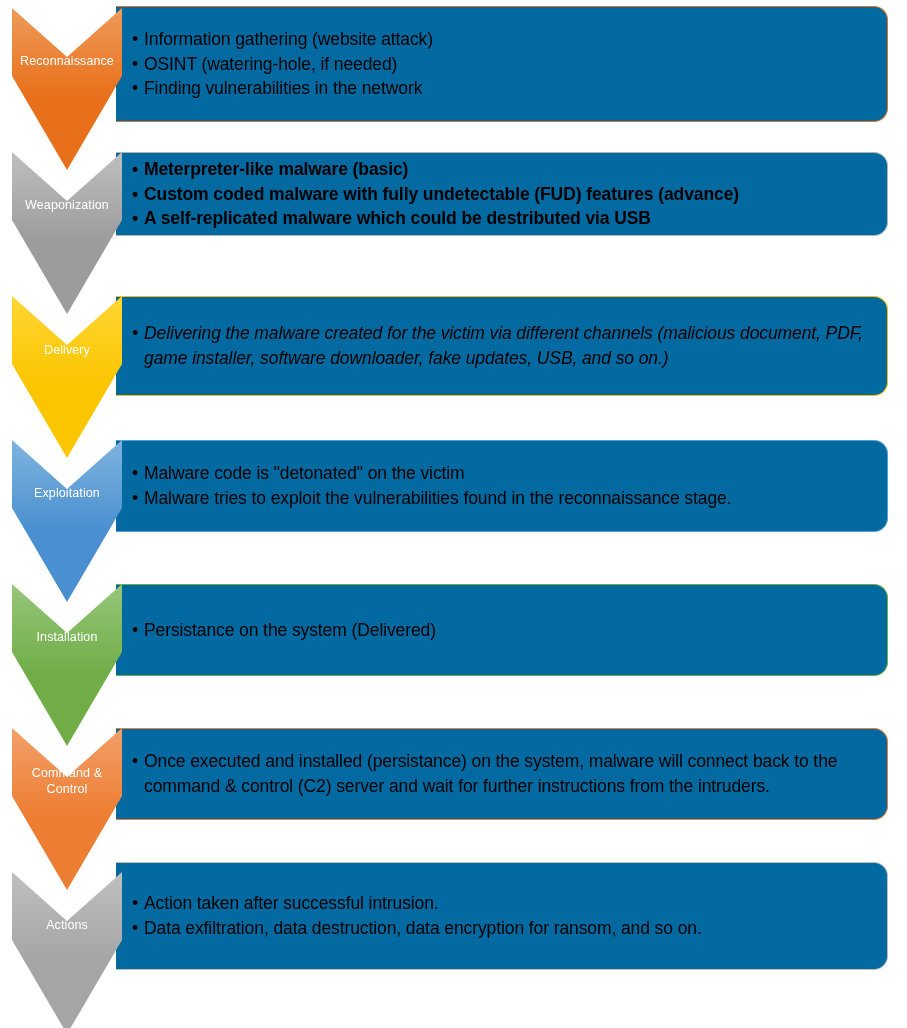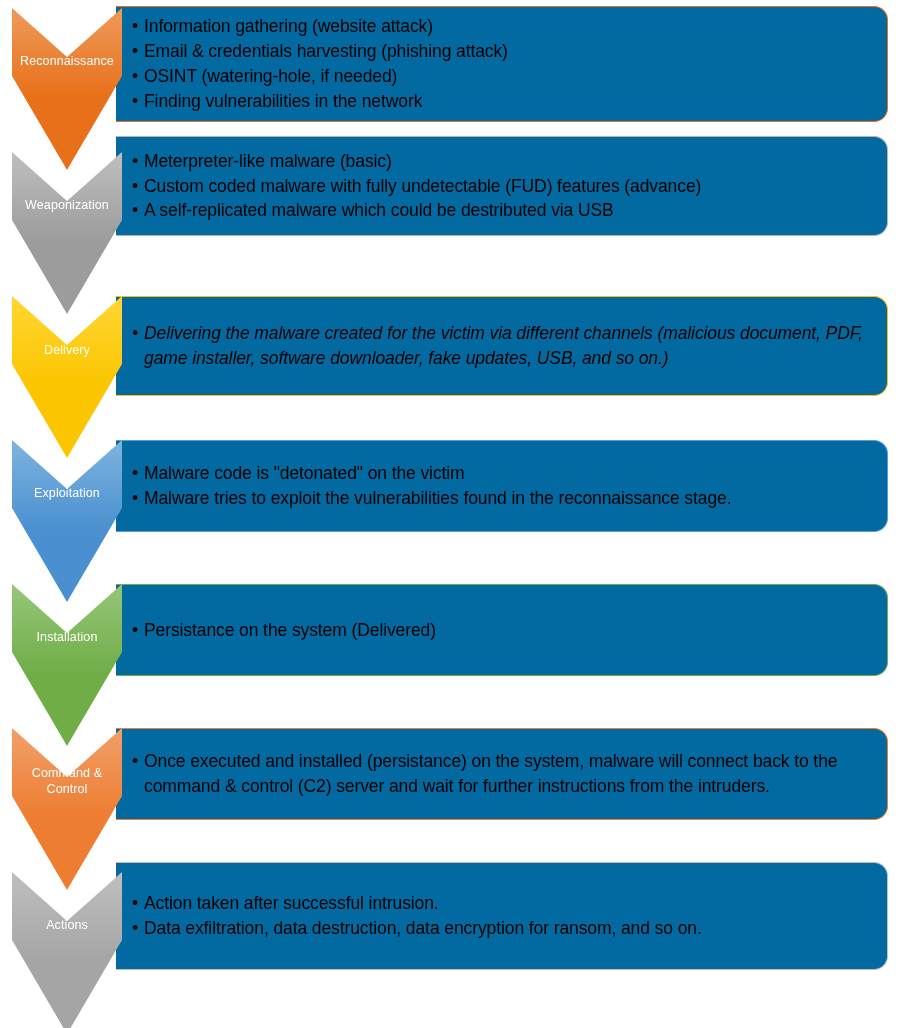--- a/index.html
+++ b/index.html
@@ -91,21 +91,20 @@
   }
 </style>
 </head>
 <body>
 
 <div id="diagram">
     <div class="stage">
       <div class="panel" style="top: 6px; height: 116px; border-color: rgb(232, 112, 26);">
         <ul class="bullets">
           <li>Information gathering (website attack)</li>
-          <li>Email &amp; credentials harvesting (phishing attack)</li>
           <li>OSINT (watering-hole, if needed)</li>
           <li>Finding vulnerabilities in the network</li>
         </ul>
       </div>
       <div class="chevron" style="top: 8px; height: 162px;">
         <svg viewBox="0 0 110 162" preserveAspectRatio="none">
           <defs>
             <linearGradient id="grad-reconnaissance" x1="0" y1="0" x2="0" y2="1">
               <stop offset="0%" stop-color="#EE9B5B"></stop>
               <stop offset="55%" stop-color="#E8701A"></stop>
@@ -113,21 +112,21 @@
             </linearGradient>
           </defs>
           <polygon points="0,0 55,49 110,0 110,68 55,162 0,68" fill="url(#grad-reconnaissance)"></polygon>
         </svg>
       </div>
       <div class="chev-label" style="top: 54.2px;">
         <div>Reconnaissance</div>
       </div>
     </div>
     <div class="stage">
-      <div class="panel" style="top: 136px; height: 100px; border-color: rgb(180, 180, 180);">
+      <div class="panel" style="top: 152px; height: 84px; border-color: rgb(180, 180, 180); font-weight: bold;">
         <ul class="bullets">
           <li>Meterpreter-like malware (basic)</li>
           <li>Custom coded malware with fully undetectable (FUD) features (advance)</li>
           <li>A self-replicated malware which could be destributed via USB</li>
         </ul>
       </div>
       <div class="chevron" style="top: 152px; height: 162px;">
         <svg viewBox="0 0 110 162" preserveAspectRatio="none">
           <defs>
             <linearGradient id="grad-weaponization" x1="0" y1="0" x2="0" y2="1">

